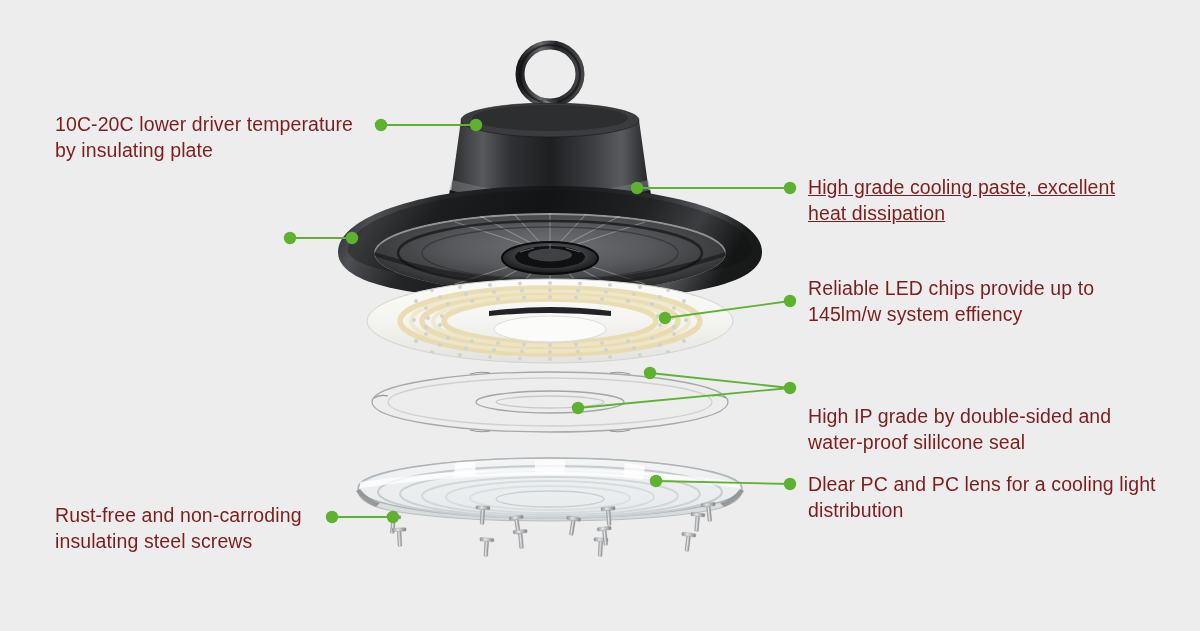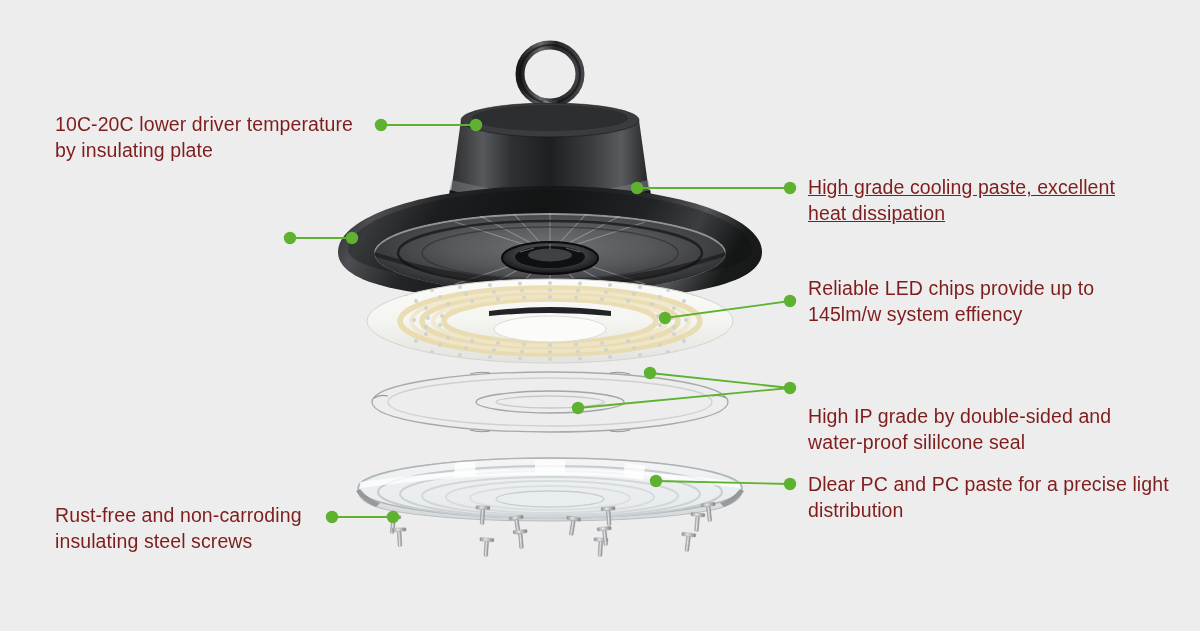--- a/index.html
+++ b/index.html
@@ -419,19 +419,19 @@
   <div class="label right" style="left:808px;top:175px;text-decoration:underline;">High grade cooling paste, excellent
 heat dissipation</div>
 
 
   <div class="label right" style="left:808px;top:276px;">Reliable LED chips provide up to
 145lm/w system effiency</div>
 
   <div class="label right" style="left:808px;top:356px;margin-top:48px;">High IP grade by double-sided and
 water-proof sililcone seal</div>
 
-  <div class="label right" style="left:808px;top:472px;">Dlear PC and PC paste for a precise light
+  <div class="label right" style="left:808px;top:472px;">Dlear PC and PC lens for a cooling light
 distribution</div>
 
   <div class="label left" style="left:55px;top:503px;">Rust-free and non-carroding
 insulating steel screws</div>
 
 </div>
 
 </body></html>

